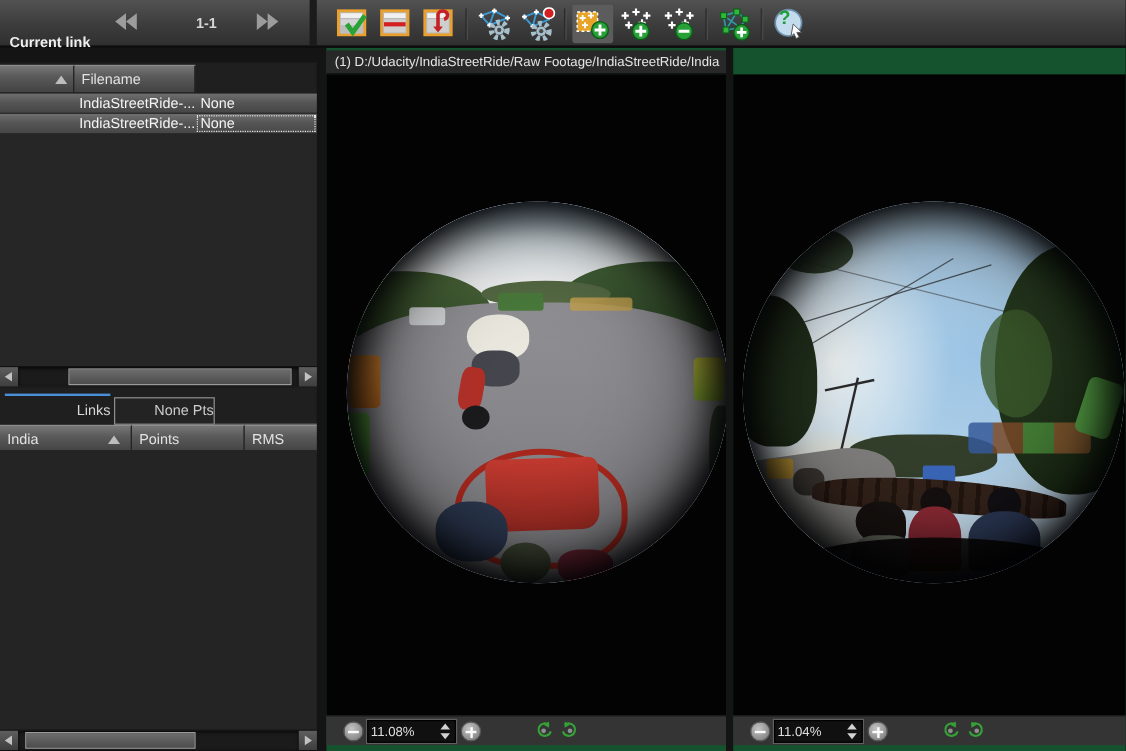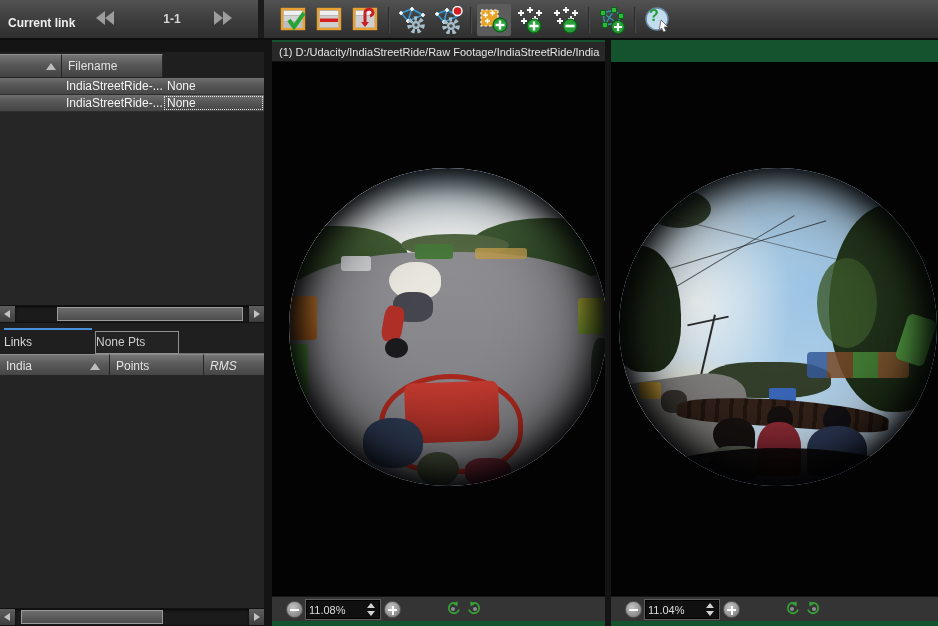--- a/index.html
+++ b/index.html
@@ -5,21 +5,21 @@
   * { margin:0; padding:0; box-sizing:border-box; }
   html,body { width:938px; height:626px; overflow:hidden; background:#141414;
               font-family:"Liberation Sans", sans-serif; }
 
   
   .toolbar { position:absolute; left:0; top:0; width:938px; height:40px;
              background:linear-gradient(180deg,#525252,#3c3c3c 55%,#2f2f2f);
              border-bottom:2px solid #0e0e0e; }
   .tb-left { position:absolute; left:0; top:0; width:264px; height:38px;
              border-right:6px solid #1b1b1b; }
-  .cur-label { position:absolute; left:8px; top:16px; font-size:12px; font-weight:bold; color:#eeeeee; }
+  .cur-label { position:absolute; left:8px; top:28px; font-size:12px; font-weight:bold; color:#eeeeee; }
   .nav-btn { position:absolute; top:10px; width:26px; height:18px; background:none; border:none; cursor:pointer; }
   .nav-prev { left:92px; } .nav-next { left:210px; }
   .link-range { position:absolute; left:142px; top:12px; width:60px; text-align:center;
                 font-size:12px; font-weight:bold; color:#d6d6d6; }
   .tb-icons { position:absolute; left:276px; top:3px; height:34px; display:flex; align-items:center; }
   .tb-btn { width:34px; height:32px; margin:0 1px; background:none; border:none; position:relative;
             display:flex; align-items:center; justify-content:center; cursor:pointer; }
   .tb-btn.hl { background:#5c5c5c; border-radius:2px; }
   .tb-sep { width:2px; height:26px; margin:0 4px;
             background:linear-gradient(90deg,#1d1d1d,#585858); }
@@ -60,21 +60,21 @@
               box-shadow:inset 0 1px 3px rgba(0,0,0,.8); }
   .hs-thumb { position:absolute; top:1px; height:14px;
               background:linear-gradient(180deg,#6c6c6c,#4d4d4d);
               border:1px solid #9a9a9a; cursor:grab; }
   .hs1 .hs-thumb { left:42px; width:186px; }
   .hs2 .hs-thumb { left:6px; width:142px; }
 
   
   .tabs { position:absolute; left:0; top:276px; width:264px; height:26px; }
   .tabs .underline { position:absolute; left:179px; right:0; bottom:0; height:1px; background:#6f6f6f; }
-  .tab { position:absolute; top:0; height:26px; font-size:12px; color:#d8d8d8; text-align:left;
+  .tab { position:absolute; top:0; height:26px; font-size:12px; color:#d8d8d8; text-align:right;
          cursor:pointer; background:transparent; border:none; }
   .tab.active { left:4px; width:88px; border-top:2px solid #4a90d8; line-height:24px; }
   .tab.idle { left:95px; width:84px; height:23px; top:3px; background:#232323;
               border:1px solid #8f8f8f; line-height:21px; color:#cccccc; }
 
   
   .viewer { position:absolute; top:40px; height:586px; background:#14532d; }
   .v1 { left:272px; width:333px; } .v2 { left:611px; width:327px; }
   .v-head { position:absolute; left:0; top:2px; width:100%; height:20px; background:#282828;
             border-bottom:1px solid #101010; color:#e4e4e4; font-size:11px; line-height:20px;
@@ -338,21 +338,21 @@
     <button class="tab idle">None Pts</button>
     <div class="underline"></div>
   </div>
 
   <div class="grid-head links-head">
     <div class="th">
       <span>India</span>
       <span class="tri-up" style="left:90px;"></span>
     </div>
     <div class="th">Points</div>
-    <div class="th" style="border-right:none;font-style:italic;">RMS</div>
+    <div class="th" style="border-right:none;">RMS</div>
   </div>
 
   <div class="links-empty"></div>
 
   <div class="hs hs2">
     <div class="hs-arrow l">
         <span class="a"></span>
       </div>
     <div class="hs-track">
       <div class="hs-thumb"></div>

